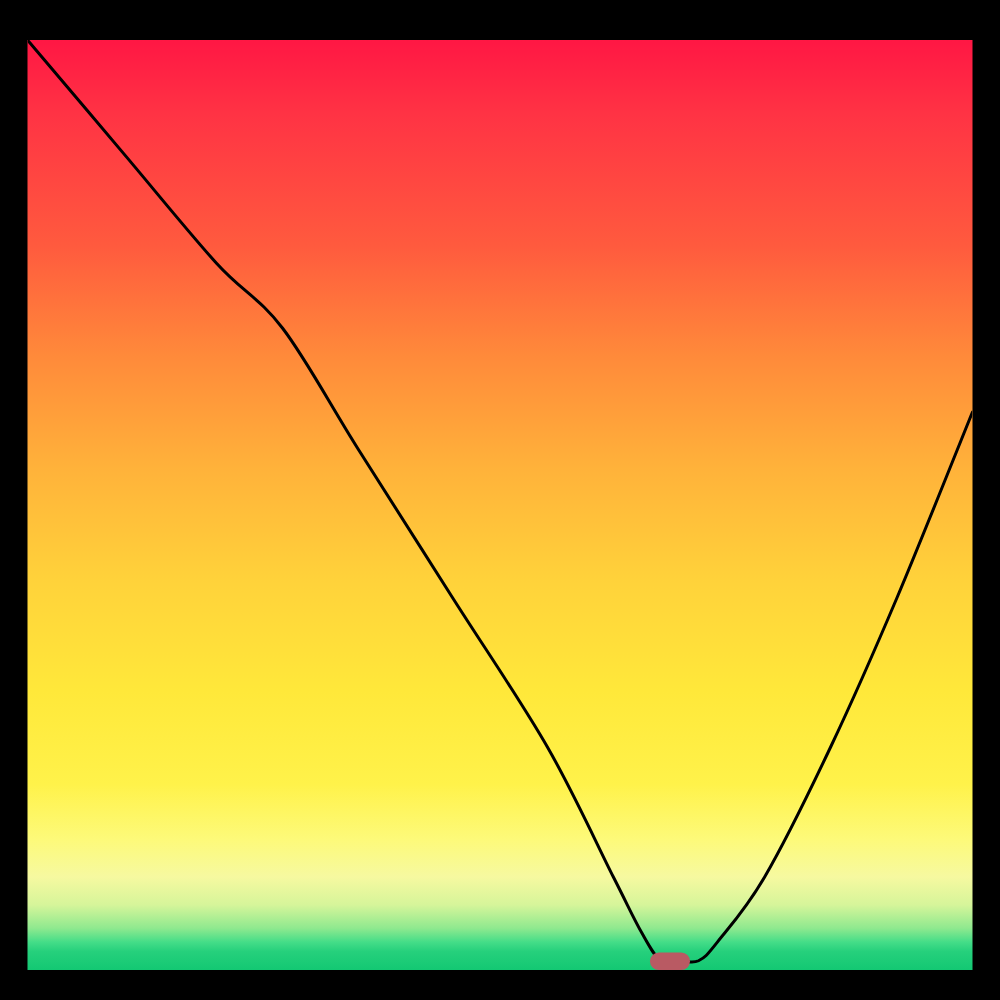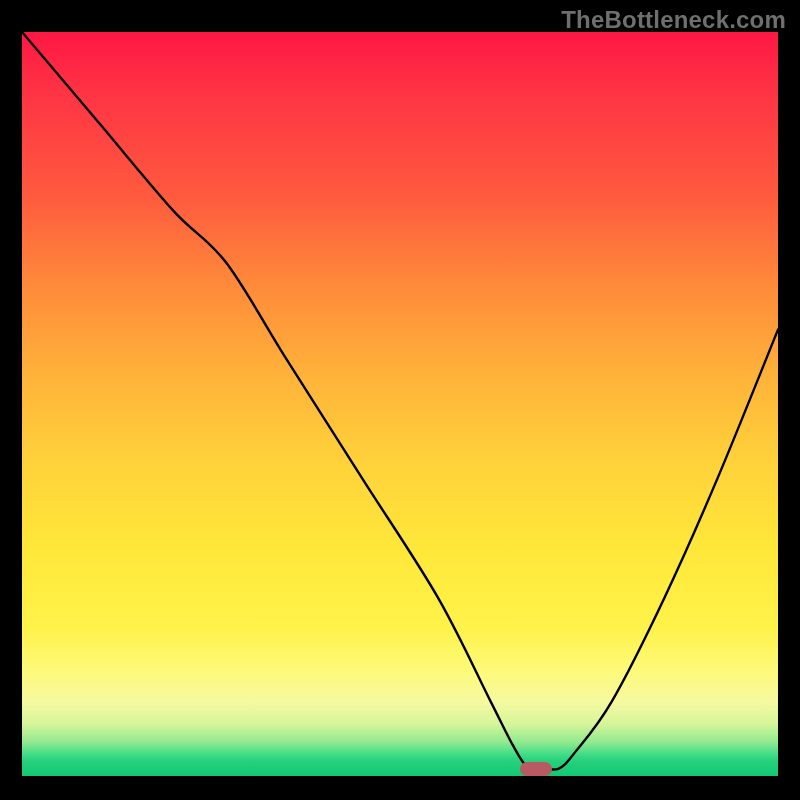--- a/index.html
+++ b/index.html
@@ -68,21 +68,20 @@
     border-radius: 7px;
     background: #b95a63;
     transform: translate(-50%, -50%);
   }
 </style>
 </head>
 <body>
 
 <div class="stage">
 
-  <div class="watermark">TheBottleneck.com</div>
 
   <div class="plot">
 
     <svg class="curve" viewBox="0 0 756 744" preserveAspectRatio="none">
       <path id="curve-path" fill="none" stroke="#000" stroke-width="2.4" stroke-linecap="round" stroke-linejoin="round" d="M 0.0 0.0 C 12.6 14.9, 50.4 59.5, 75.6 89.3 C 100.8 119.0, 129.8 155.0, 151.2 178.6 C 172.6 202.1, 185.2 205.8, 204.1 230.6 C 223.0 255.4, 241.9 291.4, 264.6 327.4 C 287.3 363.3, 315.0 406.7, 340.2 446.4 C 365.4 486.1, 394.4 528.2, 415.8 565.4 C 437.2 602.6, 456.1 644.8, 468.7 669.6 C 481.3 694.4, 485.1 703.1, 491.4 714.2 C 497.7 725.4, 501.5 732.8, 506.5 736.6 C 511.6 740.3, 516.6 736.6, 521.6 736.6 C 526.7 736.6, 531.7 739.0, 536.8 736.6 C 541.8 734.1, 543.1 732.8, 551.9 721.7 C 560.7 710.5, 574.6 695.6, 589.7 669.6 C 604.8 643.6, 625.0 602.6, 642.6 565.4 C 660.2 528.2, 676.6 491.0, 695.5 446.4 C 714.4 401.8, 745.9 322.4, 756.0 297.6"></path>
     </svg>
 
     <div class="marker" id="marker" style="left: 514.08px; top: 736.56px;"></div>
 
   </div>

